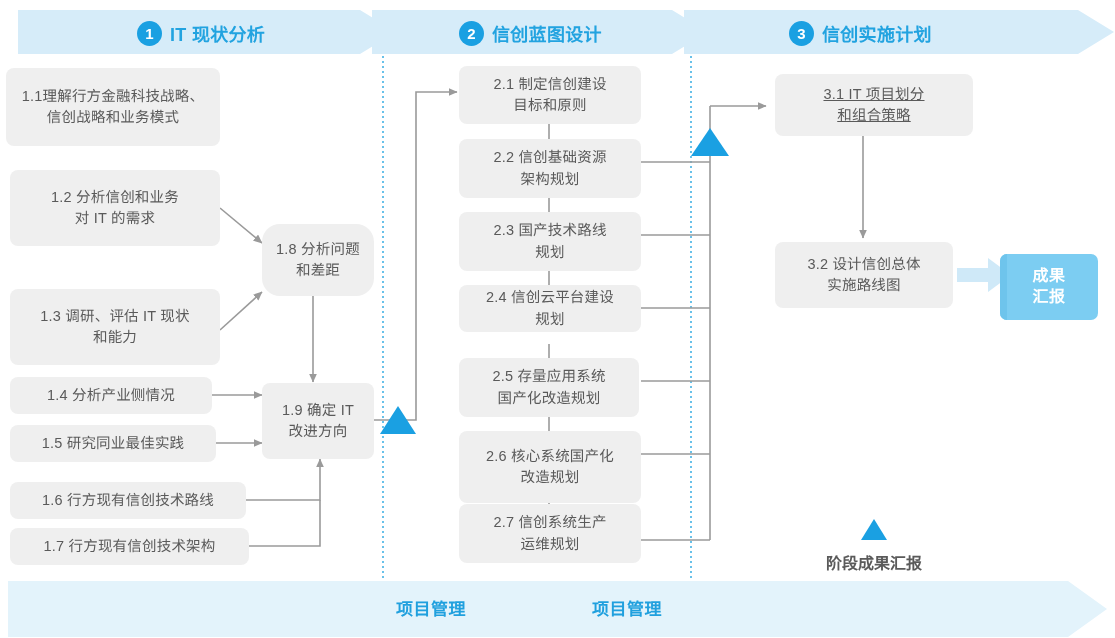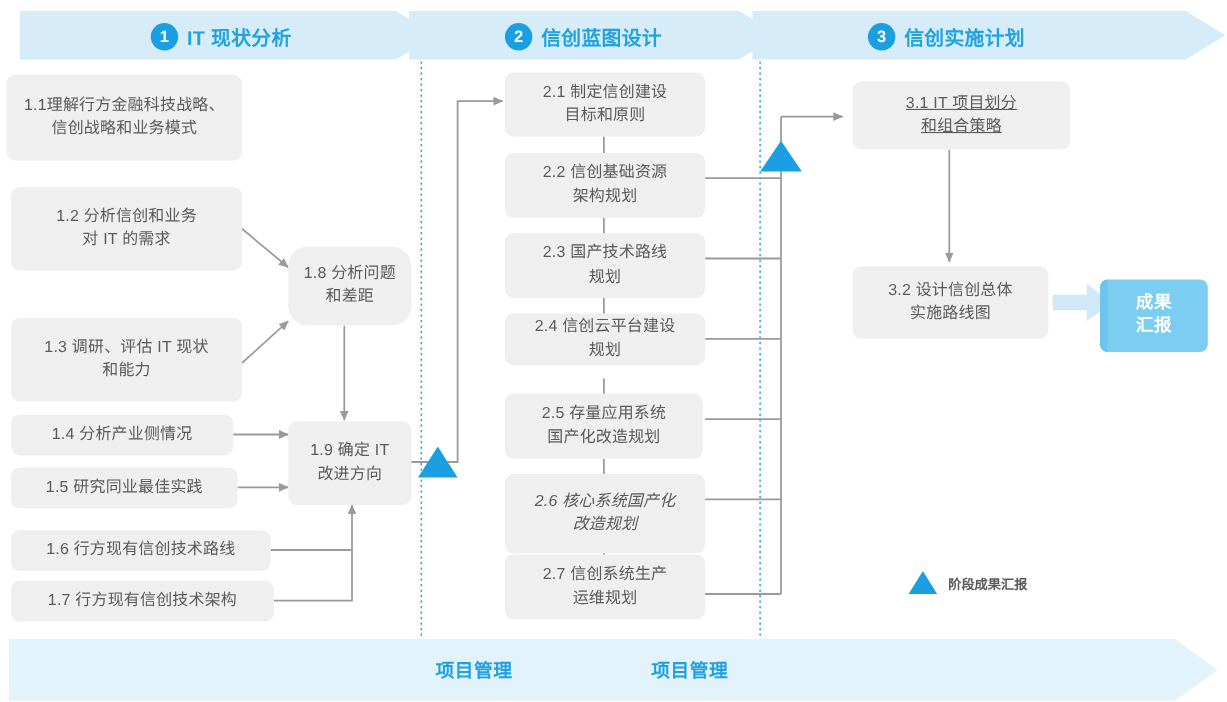--- a/index.html
+++ b/index.html
@@ -81,22 +81,23 @@
     position:absolute;left:0;top:0;bottom:0;width:7px;
     background:#6ec4ec;
     border-top-left-radius:7px;border-bottom-left-radius:7px;
   }
 
   
   .legend{
     position:absolute;
     z-index:5;
     display:flex;align-items:center;gap:10px;
-    color:#5a5a5a;font-size:12px;font-weight:bold;
+    color:#5a5a5a;font-size:16px;font-weight:bold;
     white-space:nowrap;
+    flex-direction:column;
   }
   .legend-tri{
     width:0;height:0;
     border-left:13px solid transparent;
     border-right:13px solid transparent;
     border-bottom:21px solid #1aa0e2;
   }
 
   
   .band-label{
@@ -212,21 +213,21 @@
   <div class="box" style="left:459px;top:66px;width:182px;height:58px;">2.1 制定信创建设
 目标和原则</div>
   <div class="box" style="left:459px;top:139px;width:182px;height:59px;">2.2 信创基础资源
 架构规划</div>
   <div class="box" style="left:459px;top:212px;width:182px;height:59px;">2.3 国产技术路线
 规划</div>
   <div class="box" style="left:459px;top:285px;width:182px;height:47px;">2.4 信创云平台建设
 规划</div>
   <div class="box" style="left:459px;top:358px;width:180px;height:59px;">2.5 存量应用系统
 国产化改造规划</div>
-  <div class="box" style="left:459px;top:431px;width:182px;height:72px;font-style:italic;">2.6 核心系统国产化
+  <div class="box" style="left:459px;top:431px;width:182px;height:72px;">2.6 核心系统国产化
 改造规划</div>
   <div class="box" style="left:459px;top:504px;width:182px;height:59px;">2.7 信创系统生产
 运维规划</div>
 
   <div class="box" style="left:775px;top:74px;width:198px;height:62px;text-decoration:underline;">3.1 IT 项目划分
 和组合策略</div>
   <div class="box" style="left:775px;top:242px;width:178px;height:66px;">3.2 设计信创总体
 实施路线图</div>
 
   <div class="result-badge" style="left:1000px;top:242px;width:98px;height:66px;">成果

